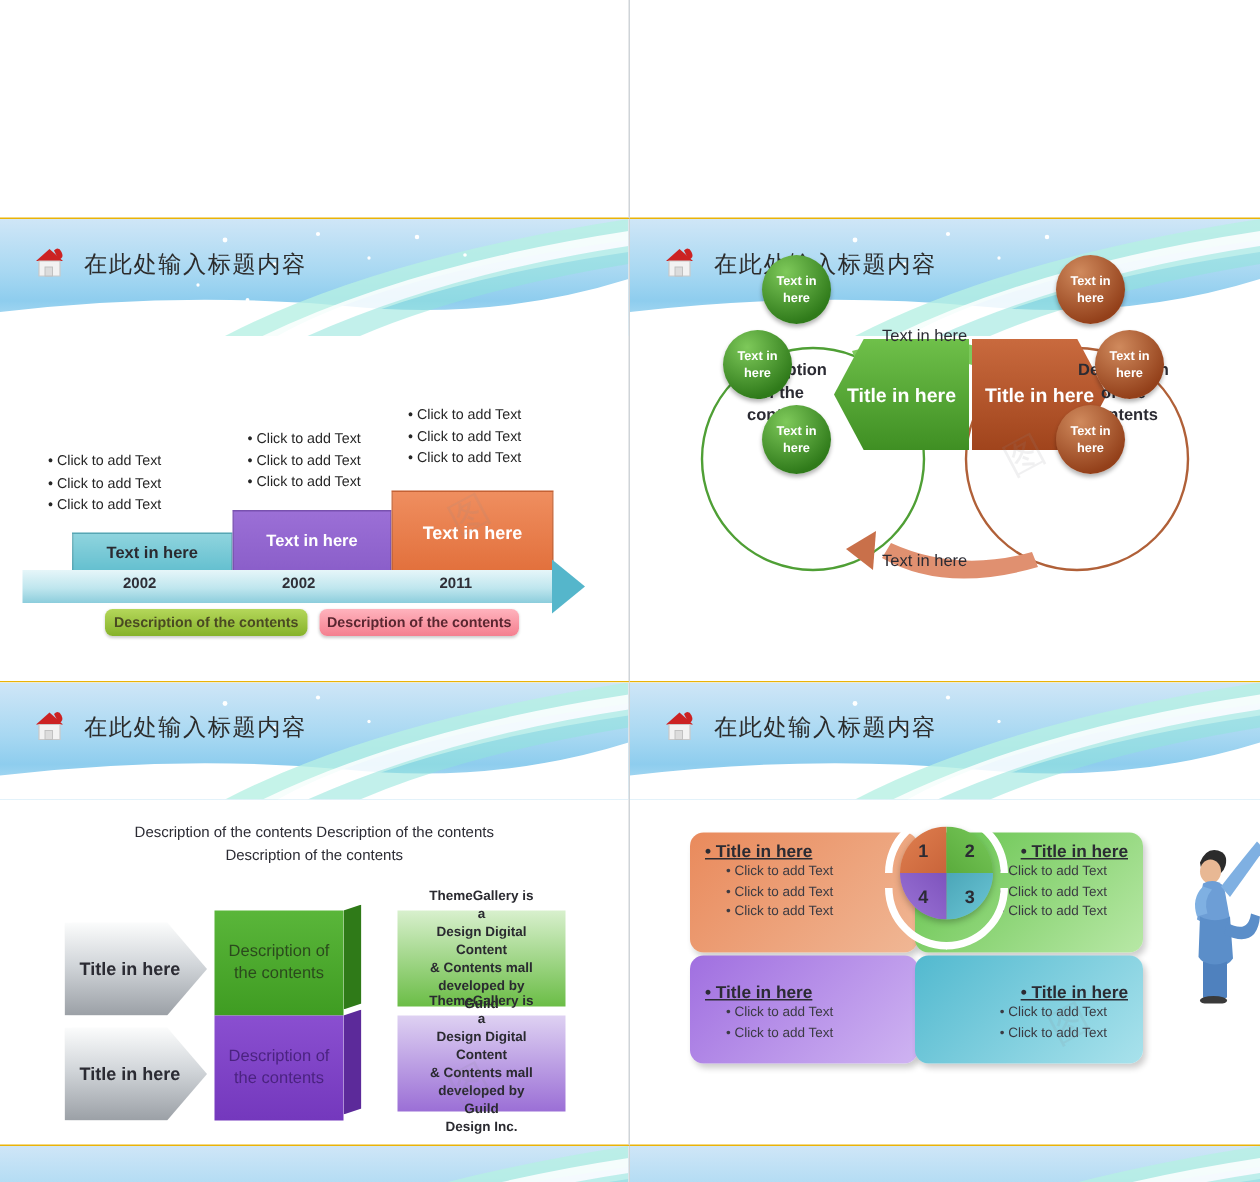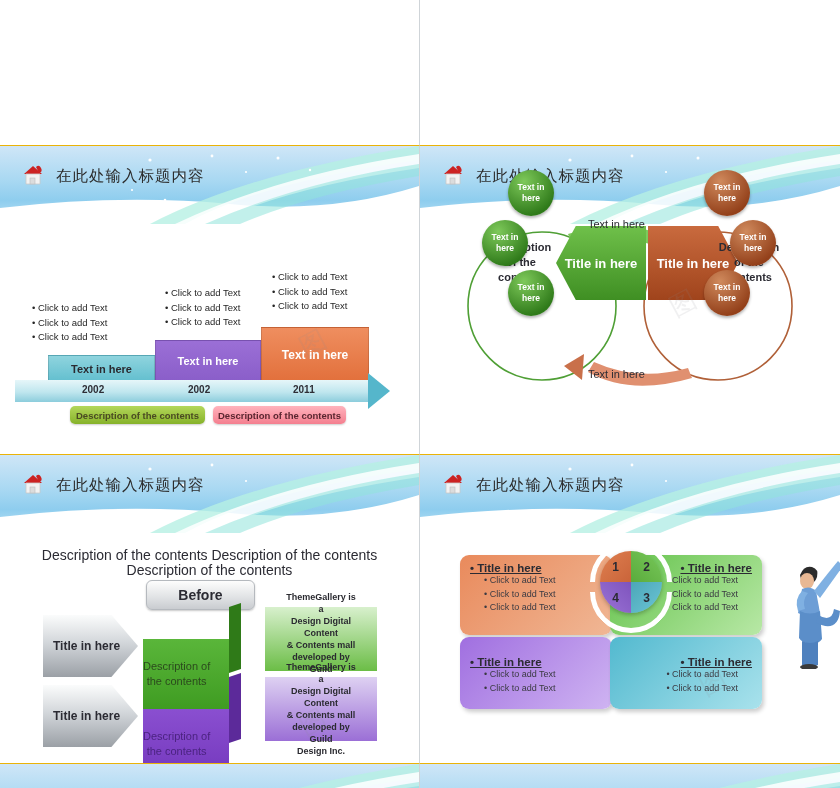--- a/index.html
+++ b/index.html
@@ -72,35 +72,35 @@
   .bg{background:radial-gradient(circle at 35% 25%,#7ec95a,#2f7a1a 75%);}
   .bo{background:radial-gradient(circle at 35% 25%,#d08a5d,#93401a 75%);}
   .descw{position:absolute;font-size:11px;font-weight:700;color:#2b2b33;
        text-align:center;line-height:15px;}
   .loopcap{position:absolute;font-size:11px;color:#2b2b33;white-space:nowrap;}
   .footnote{position:absolute;left:0;right:0;top:252px;text-align:center;
        font-size:11px;font-weight:700;color:#2e2e36;line-height:16px;}
 
   
   .capdesc{position:absolute;left:0;right:0;top:93px;text-align:center;
-       font-size:14px;color:#2b2b33;line-height:15px;}
+       font-size:10px;color:#2b2b33;line-height:15px;}
   .tabbtn{position:absolute;top:125px;height:28px;border-radius:6px;
        display:flex;align-items:center;justify-content:center;
        font-size:14px;font-weight:700;color:#2b2b33;
        background:linear-gradient(180deg,#fdfdfd,#e2e4e6 55%,#c9ccd0);
        border:1px solid #b5b9be;box-shadow:0 1px 2px rgba(0,0,0,.22);}
   .chev{position:absolute;left:43px;width:95px;height:62px;
        clip-path:polygon(0 0,72% 0,100% 50%,72% 100%,0 100%);
        background:linear-gradient(180deg,#fbfcfc,#d2d6da 45%,#9ba0a6);
        display:flex;align-items:center;font-size:12px;font-weight:700;color:#2b2b33;
        padding-left:10px;box-sizing:border-box;
        filter:drop-shadow(1px 2px 2px rgba(0,0,0,.25));}
   .cube{position:absolute;width:86px;height:70px;
-       display:flex;align-items:center;text-align:center;
-       font-size:11px;line-height:15px;margin-top:32px;}
+       display:flex;align-items:center;justify-content:center;text-align:center;
+       font-size:11px;line-height:15px;}
   .cubeside{position:absolute;width:12px;height:70px;}
   .apanel{position:absolute;width:112px;height:64px;
        display:flex;align-items:center;justify-content:center;text-align:center;
        font-size:9px;font-weight:700;color:#2a2a30;line-height:12px;padding:0 20px;
        box-sizing:border-box;}
 
   
   .qcard{position:absolute;width:152px;height:80px;border-radius:9px;
        box-shadow:2px 3px 4px rgba(0,0,0,.2);box-sizing:border-box;padding:7px 10px;}
   .qtitle{font-size:11.5px;font-weight:700;color:#2b2b33;text-decoration:underline;}
@@ -272,21 +272,20 @@
         <rect x="10" y="15" width="5" height="6" fill="#dcdcdc" stroke="#bdbdbd" stroke-width=".6"></rect>
         <path d="M16 4 q3 -3 5 1 q2 4 -2 5 Z" fill="#cc2222"></path>
       </svg>
       <div class="ttl">在此处输入标题内容</div>
     </div>
 
     <div class="capdesc">
       Description of the contents Description of the contents<br>Description of the contents
     </div>
 
-    <div class="tabbtn" style="left:146px;width:107px;">Before</div>
 
     <div class="chev" style="top:160px;">Title in here</div>
     <div class="chev" style="top:230px;">Title in here</div>
 
     <div class="cube" style="left:143px;top:152px;background:linear-gradient(180deg,#5ab63a,#3f9c22);color:#2b4a1d;">
       <span>Description of<br>the contents</span>
     </div>
     <div class="cubeside" style="left:229px;top:148px;background:#2f7a18;clip-path:polygon(0 4px,100% 0,100% 66px,0 100%);"></div>
     <div class="apanel" style="left:265px;top:152px;background:linear-gradient(180deg,#d8f0cd,#6bbd46);">
       <span>ThemeGallery is a<br>Design Digital Content<br>&amp; Contents mall<br>developed by Guild<br>Design Inc.</span>

